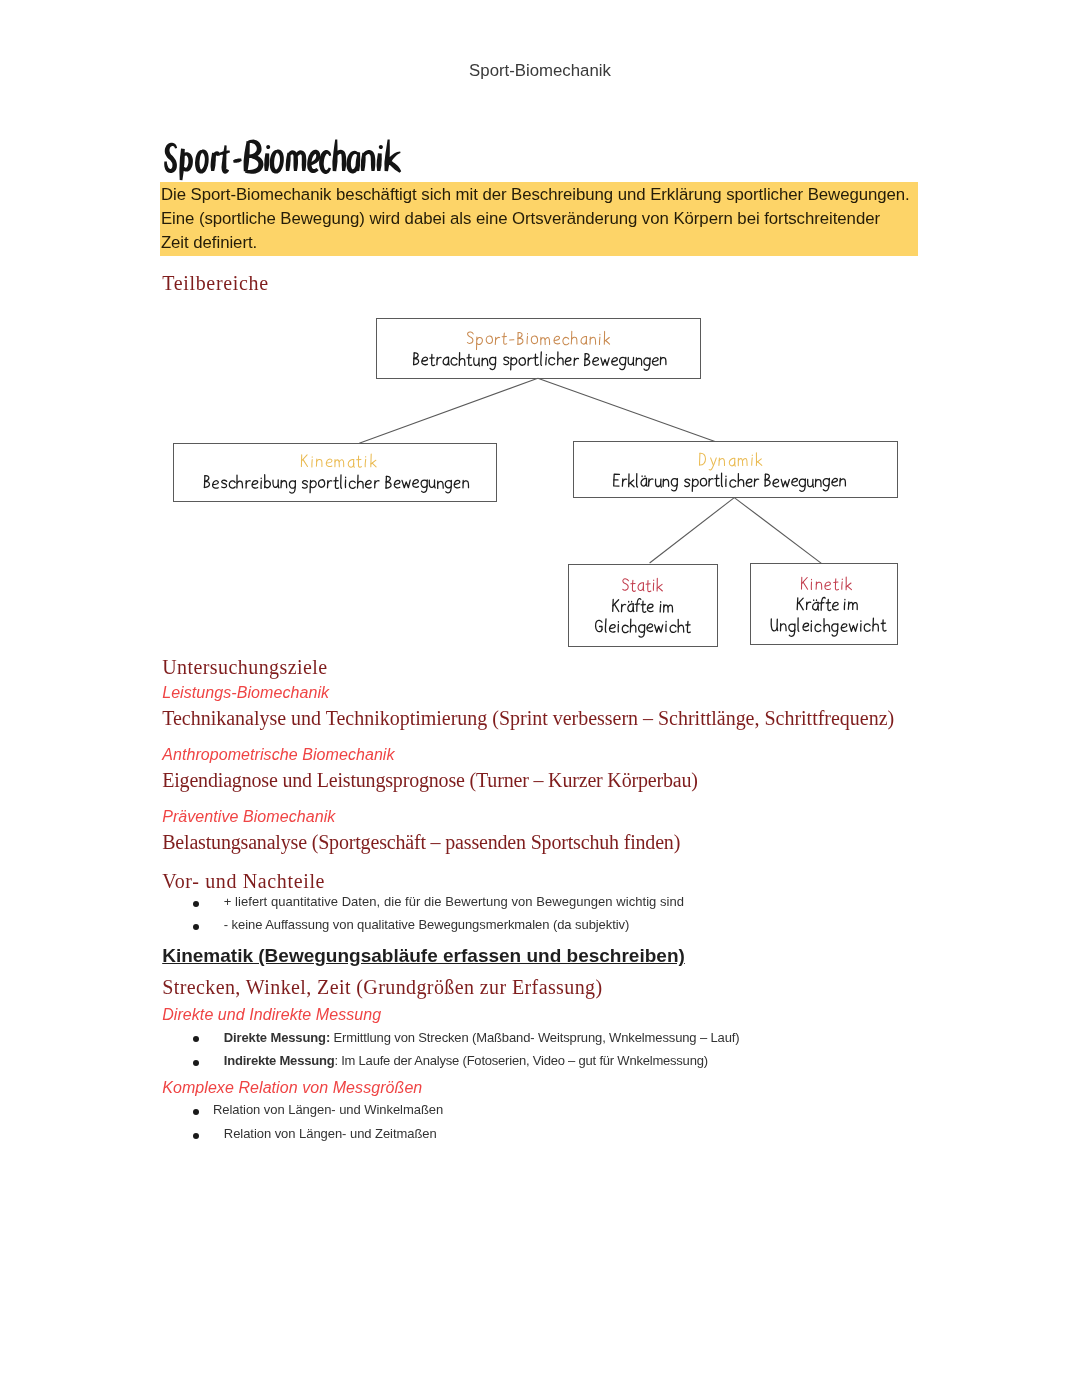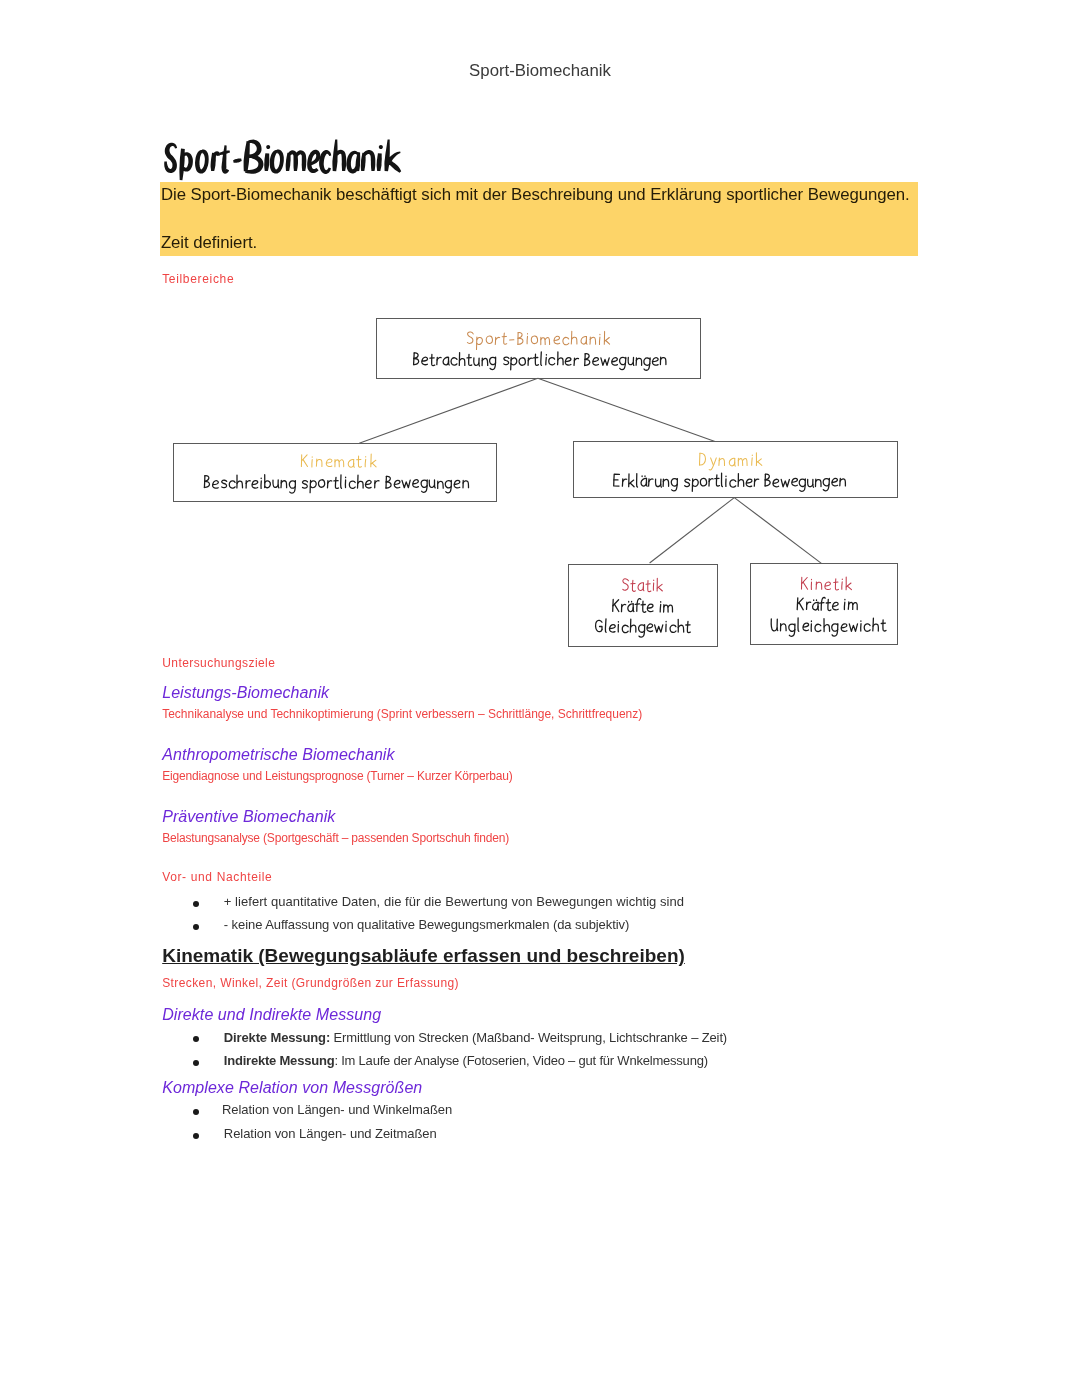--- a/index.html
+++ b/index.html
@@ -3,22 +3,22 @@
 <meta charset="utf-8">
 <style>
   html,body{margin:0;padding:0;background:#fff;}
   body{width:1080px;height:1397px;overflow:hidden;
        font-family:"Liberation Sans",sans-serif;color:#262626;}
   .page{position:relative;width:1080px;height:1397px;background:#fff;}
   .abs{position:absolute;white-space:nowrap;}
   .runhdr{left:0;top:60.5px;width:1080px;text-align:center;font-size:16.8px;color:#3a3a3a;}
   .hlbox{left:159.5px;top:182px;width:758px;height:73.5px;background:#fdd468;}
   .hlline{left:160.9px;font-size:16.8px;color:#241c08;letter-spacing:-.05px;}
-  .p{font-size:12px;color:#ef4444;letter-spacing:.15px;}
-  .sub{font-size:16px;color:#6d28d9;font-style:italic;letter-spacing:.07px;}
+  .p{font-size:20px;color:#7f1d1d;letter-spacing:.15px;font-family:Liberation Serif, serif;}
+  .sub{font-size:16px;color:#ef4444;font-style:italic;letter-spacing:.07px;}
   .h2{font-size:19px;color:#1f1f1f;font-weight:700;letter-spacing:0;text-decoration:underline;}
   .bullet{font-size:13px;color:#333;letter-spacing:.05px;}
   .bd{font-weight:700;}
   .dot{position:absolute;width:6px;height:6px;border-radius:50%;background:#1a1a1a;}
   .lay{position:absolute;left:0;top:0;width:1080px;height:1397px;pointer-events:none;}
   .dbox{position:absolute;box-sizing:border-box;background:transparent;}
 </style>
 </head>
 <body>
 
@@ -43,20 +43,21 @@
         <path d="M335.2 139.4 L334.7 142.8 L334.2 146.2 L333.8 149.5 L333.4 152.6 L333.1 155.6 L332.7 158.5 L332.4 161.3 L332.4 164.0 L332.5 166.5 L332.6 168.8 L332.7 171.0 L336.2 171.2 L336.5 169.1 L336.9 166.7 L337.2 164.3 L337.5 161.6 L337.5 158.8 L337.6 155.9 L337.6 152.8 L337.5 149.7 L337.5 146.4 L337.4 143.0 L337.3 139.5 Z M336.4 157.8 L337.0 156.6 L337.7 155.6 L338.4 154.9 L339.1 154.3 L339.7 154.0 L340.2 153.8 L340.6 153.8 L340.8 153.9 L341.0 154.0 L341.2 154.2 L341.4 154.6 L341.5 155.4 L341.6 156.5 L341.7 157.8 L341.7 159.3 L341.8 160.9 L341.8 162.6 L341.7 164.3 L341.8 166.1 L341.9 167.8 L342.0 169.4 L342.1 171.0 L345.2 171.1 L345.4 169.6 L345.7 168.0 L346.0 166.2 L346.2 164.4 L346.2 162.7 L346.2 160.9 L346.2 159.2 L346.1 157.6 L345.9 156.1 L345.7 154.7 L345.4 153.4 L344.6 151.8 L343.5 150.7 L342.1 149.9 L340.7 149.7 L339.2 149.9 L337.9 150.5 L336.7 151.3 L335.7 152.5 L334.8 153.8 L334.2 155.4 L333.7 157.1 Z"></path>
         <path d="M359.0 154.0 L358.2 152.8 L357.2 151.8 L356.0 151.1 L354.7 150.8 L353.2 150.9 L351.9 151.5 L350.7 152.3 L349.6 153.4 L348.7 154.7 L347.9 156.3 L347.3 158.1 L346.9 160.0 L346.6 161.8 L346.4 163.6 L346.4 165.4 L346.7 167.0 L347.0 168.5 L347.6 170.0 L348.3 171.2 L349.3 172.3 L350.6 173.1 L352.1 173.5 L353.4 173.4 L354.6 173.1 L355.7 172.4 L356.6 171.6 L357.3 170.7 L358.0 169.6 L358.5 168.4 L358.8 167.1 L359.1 165.8 L359.4 164.3 L359.4 162.8 L356.4 162.5 L356.1 163.8 L355.8 165.0 L355.5 166.0 L355.0 167.0 L354.6 167.7 L354.2 168.4 L353.7 168.8 L353.4 169.1 L353.0 169.3 L352.8 169.3 L352.5 169.3 L352.4 169.2 L352.2 169.0 L351.9 168.7 L351.6 168.1 L351.3 167.3 L351.1 166.2 L350.9 165.0 L350.9 163.7 L350.9 162.2 L351.1 160.7 L351.4 159.2 L351.8 157.8 L352.2 156.7 L352.7 155.8 L353.3 155.1 L353.8 154.6 L354.3 154.3 L354.7 154.1 L355.2 154.0 L355.8 154.1 L356.5 154.4 L357.3 155.1 Z M357.7 152.1 L357.2 154.1 L356.8 156.1 L356.4 158.1 L356.0 160.0 L355.8 161.8 L355.7 163.6 L355.5 165.3 L355.6 166.9 L355.7 168.5 L355.9 169.9 L356.1 171.2 L359.2 171.0 L359.4 169.8 L359.6 168.5 L359.8 167.1 L360.0 165.5 L360.0 163.9 L360.1 162.1 L360.2 160.3 L360.2 158.4 L360.2 156.4 L360.1 154.4 L360.1 152.4 Z"></path>
         <path d="M362.4 152.7 L362.1 154.6 L361.7 156.4 L361.4 158.2 L361.1 160.0 L361.0 161.8 L360.9 163.5 L360.8 165.2 L360.8 166.8 L360.9 168.3 L361.0 169.7 L361.2 171.0 L364.3 171.1 L364.5 169.8 L364.7 168.5 L365.0 167.0 L365.2 165.4 L365.3 163.8 L365.5 162.1 L365.6 160.4 L365.6 158.6 L365.6 156.7 L365.5 154.9 L365.5 152.9 Z M364.8 157.3 L365.4 156.2 L366.1 155.3 L366.8 154.7 L367.5 154.3 L368.1 154.0 L368.6 154.0 L369.0 154.0 L369.4 154.2 L369.7 154.4 L370.1 154.9 L370.4 155.4 L370.6 156.2 L370.7 157.3 L370.8 158.6 L370.8 160.0 L370.9 161.5 L370.9 163.0 L370.9 164.6 L371.0 166.3 L371.1 167.9 L371.3 169.5 L371.4 171.1 L374.5 171.1 L374.8 169.6 L375.0 168.0 L375.2 166.3 L375.3 164.7 L375.3 163.0 L375.3 161.4 L375.3 159.8 L375.2 158.3 L375.0 156.9 L374.8 155.5 L374.4 154.3 L373.6 152.6 L372.5 151.3 L371.2 150.5 L369.7 150.0 L368.2 150.0 L366.8 150.4 L365.5 151.1 L364.3 152.1 L363.4 153.3 L362.7 154.8 L362.2 156.5 Z"></path>
         <path d="M377.9 153.3 L377.7 155.0 L377.4 156.7 L377.2 158.4 L376.9 160.1 L376.8 161.8 L376.7 163.5 L376.6 165.1 L376.7 166.7 L376.9 168.2 L377.0 169.7 L377.2 171.1 L380.4 171.1 L380.6 169.8 L380.9 168.3 L381.2 166.9 L381.5 165.3 L381.5 163.8 L381.6 162.1 L381.7 160.4 L381.8 158.8 L381.7 157.0 L381.7 155.3 L381.7 153.5 Z M380.9 145.0 C382.0 145.0 382.9 145.9 382.9 147.0 C382.9 148.1 382.0 149.1 380.9 149.1 C379.7 149.1 378.8 148.1 378.8 147.0 C378.8 145.9 379.7 145.0 380.9 145.0 Z"></path>
         <path d="M387.6 139.4 L387.1 142.8 L386.6 146.2 L386.1 149.4 L385.6 152.6 L385.2 155.6 L384.9 158.5 L384.5 161.3 L384.4 163.9 L384.5 166.5 L384.5 168.8 L384.6 171.0 L388.0 171.2 L388.4 169.1 L388.8 166.8 L389.3 164.3 L389.6 161.7 L389.7 158.9 L389.7 156.0 L389.8 152.9 L389.8 149.7 L389.8 146.4 L389.7 143.0 L389.7 139.5 Z M400.2 151.4 L398.6 151.7 L397.1 152.1 L395.5 152.7 L394.1 153.5 L392.8 154.4 L391.5 155.5 L390.3 156.6 L389.2 157.8 L388.3 159.1 L387.4 160.4 L386.7 161.8 L390.7 163.6 L391.1 162.4 L391.7 161.2 L392.4 160.1 L393.1 159.0 L394.0 157.9 L394.9 156.9 L395.9 155.9 L396.9 155.1 L398.0 154.3 L399.3 153.6 L400.5 153.1 Z M387.8 163.0 L388.8 163.9 L389.7 164.9 L390.7 165.8 L391.7 166.8 L392.8 167.8 L393.9 168.7 L394.9 169.7 L396.1 170.5 L397.3 171.3 L398.4 172.0 L399.5 172.7 L401.2 171.2 L400.6 170.0 L399.9 168.8 L399.1 167.5 L398.1 166.3 L397.1 165.3 L395.9 164.3 L394.8 163.3 L393.6 162.4 L392.4 161.6 L391.3 160.8 L390.2 160.0 Z"></path>
       </g>
   </svg>
 
   <div class="abs hlbox"></div>
   <div class="abs hlline" style="top:184.5px">Die Sport-Biomechanik beschäftigt sich mit der Beschreibung und Erklärung sportlicher Bewegungen.</div>
+  <div class="abs hlline" style="top:208.8px">Eine (sportliche Bewegung) wird dabei als eine Ortsveränderung von Körpern bei fortschreitender</div>
   <div class="abs hlline" style="top:232.5px">Zeit definiert.</div>
 
   <div class="abs p" style="left:162.2px;top:271.7px;letter-spacing:.67px">Teilbereiche</div>
 
   <div id="diagram-boxes">
       <div class="dbox" style="left: 375.8px; top: 317.5px; width: 325px; height: 61px; border: 1.1px solid rgb(90, 90, 90);"></div>
       <div class="dbox" style="left: 172.8px; top: 443.2px; width: 324.6px; height: 58.7px; border: 1.1px solid rgb(90, 90, 90);"></div>
       <div class="dbox" style="left: 572.5px; top: 441.3px; width: 325.8px; height: 56.7px; border: 1.1px solid rgb(90, 90, 90);"></div>
       <div class="dbox" style="left: 568.3px; top: 564.2px; width: 149.6px; height: 83.2px; border: 1.1px solid rgb(90, 90, 90);"></div>
       <div class="dbox" style="left: 750.3px; top: 563.1px; width: 147.3px; height: 81.6px; border: 1.1px solid rgb(90, 90, 90);"></div>
@@ -448,23 +449,23 @@
   <div class="dot" style="left:192.8px;top:900.9px"></div>
   <div class="abs bullet" style="left:223.8px;top:894.2px;letter-spacing:.05px">+ liefert quantitative Daten, die für die Bewertung von Bewegungen wichtig sind</div>
   <div class="dot" style="left:192.8px;top:924.3px"></div>
   <div class="abs bullet" style="left:223.8px;top:916.6px;letter-spacing:-.07px">- keine Auffassung von qualitative Bewegungsmerkmalen (da subjektiv)</div>
 
   <div class="abs h2" style="left:162.2px;top:945.2px">Kinematik (Bewegungsabläufe erfassen und beschreiben)</div>
   <div class="abs p" style="left:162.2px;top:976.1px;letter-spacing:.40px">Strecken, Winkel, Zeit (Grundgrößen zur Erfassung)</div>
   <div class="abs sub" style="left:162.2px;top:1005.7px">Direkte und Indirekte Messung</div>
 
   <div class="dot" style="left:192.8px;top:1036px"></div>
-  <div class="abs bullet" style="left:223.8px;top:1029.5px;letter-spacing:-.13px"><span class="bd">Direkte Messung:</span><span> Ermittlung von Strecken (Maßband- Weitsprung, Lichtschranke – Zeit)</span></div>
+  <div class="abs bullet" style="left:223.8px;top:1029.5px;letter-spacing:-.13px"><span class="bd">Direkte Messung:</span><span> Ermittlung von Strecken (Maßband- Weitsprung, Wnkelmessung – Lauf)</span></div>
   <div class="dot" style="left:192.8px;top:1060px"></div>
   <div class="abs bullet" style="left:223.8px;top:1053.2px;letter-spacing:-.21px"><span class="bd">Indirekte Messung</span><span>: Im Laufe der Analyse (Fotoserien, Video – gut für Wnkelmessung)</span></div>
 
   <div class="abs sub" style="left:162.2px;top:1079px">Komplexe Relation von Messgrößen</div>
   <div class="dot" style="left:192.8px;top:1108.8px"></div>
-  <div class="abs bullet" style="left:222px;top:1102px;letter-spacing:-.05px">Relation von Längen- und Winkelmaßen</div>
+  <div class="abs bullet" style="left:213px;top:1102px;letter-spacing:-.05px">Relation von Längen- und Winkelmaßen</div>
   <div class="dot" style="left:192.8px;top:1133.2px"></div>
   <div class="abs bullet" style="left:223.8px;top:1126.3px;letter-spacing:-.05px">Relation von Längen- und Zeitmaßen</div>
 
 </div>
 
 </body></html>

